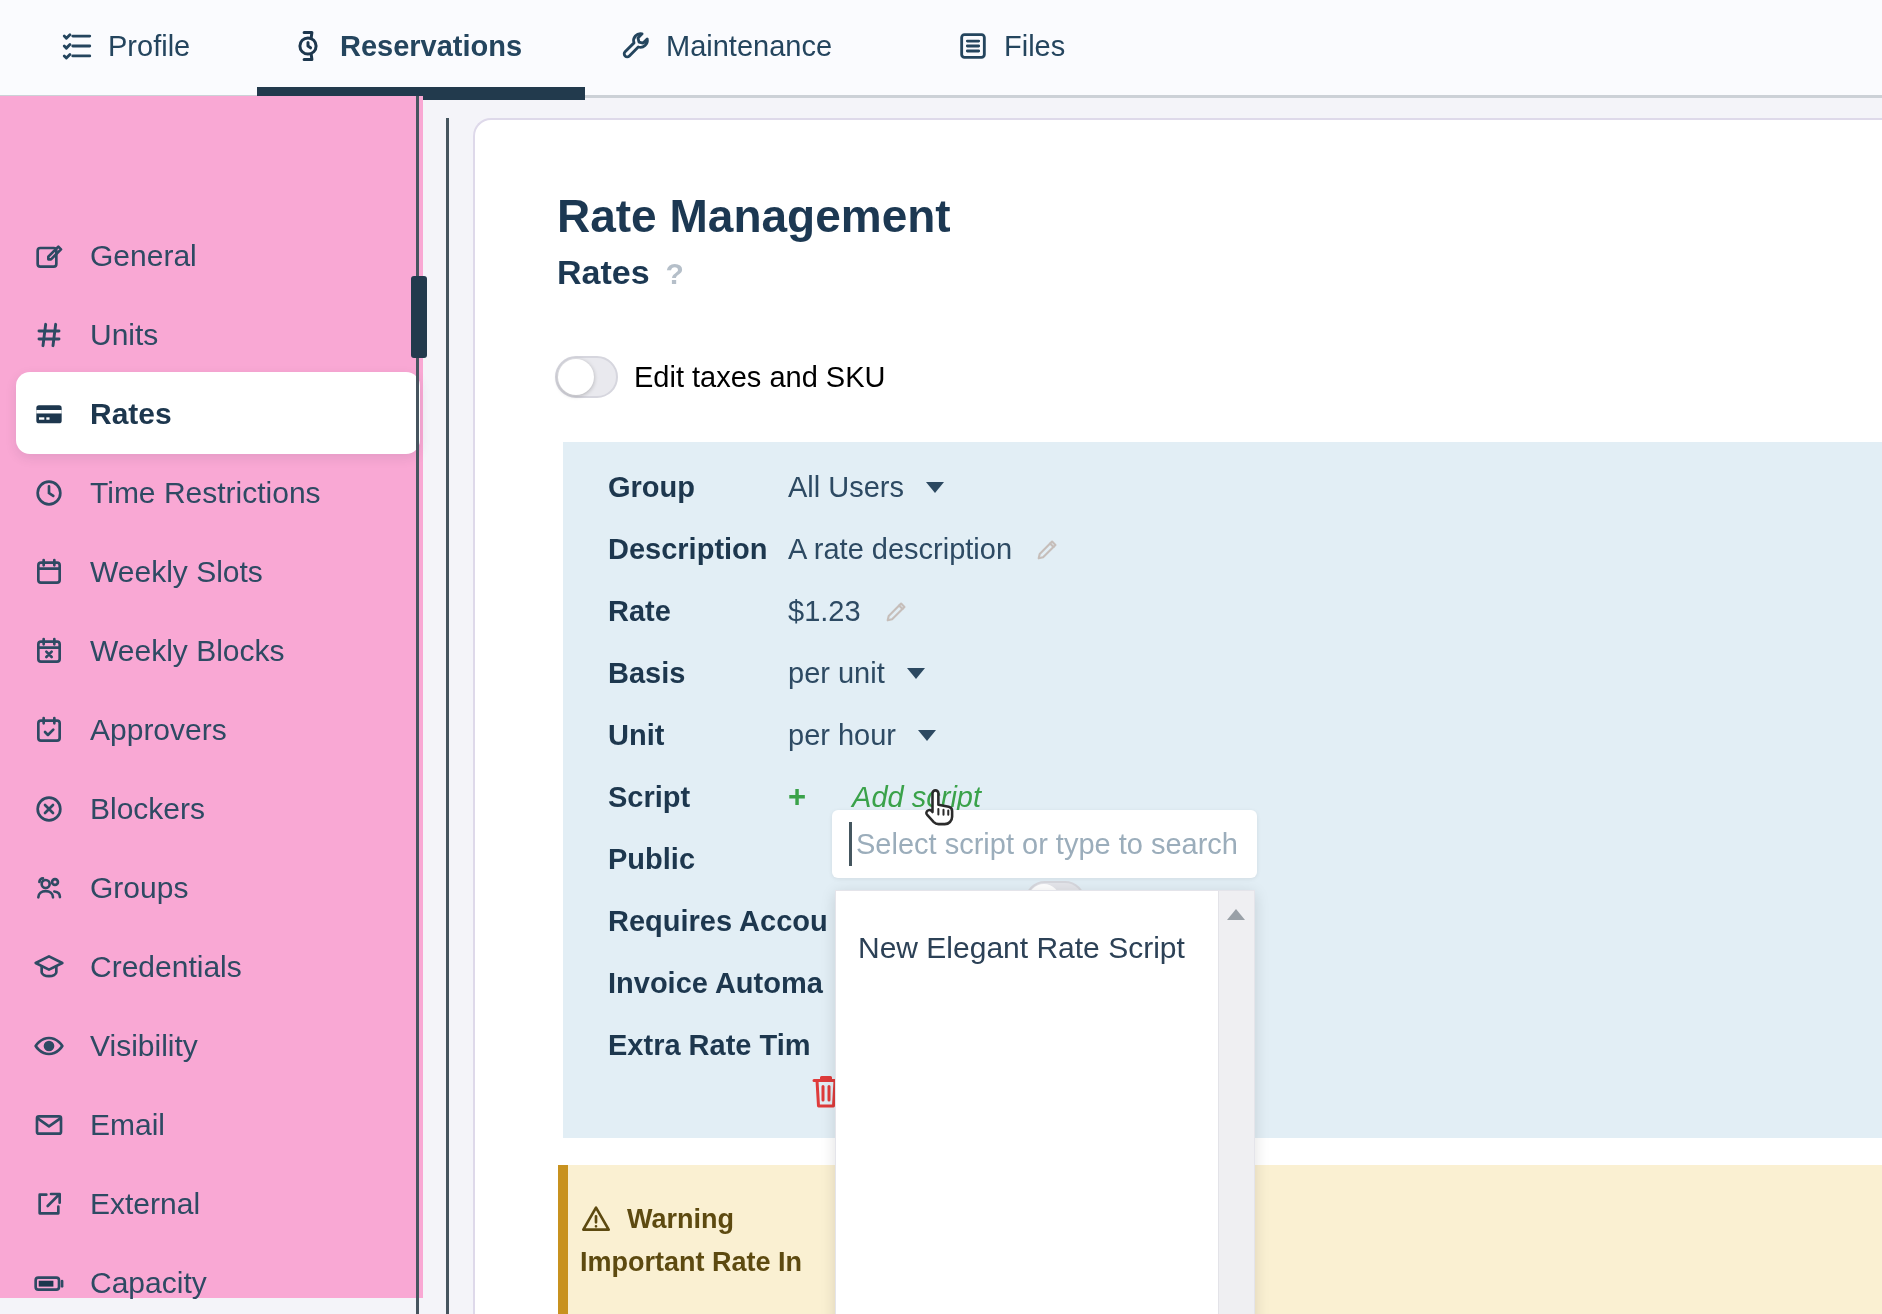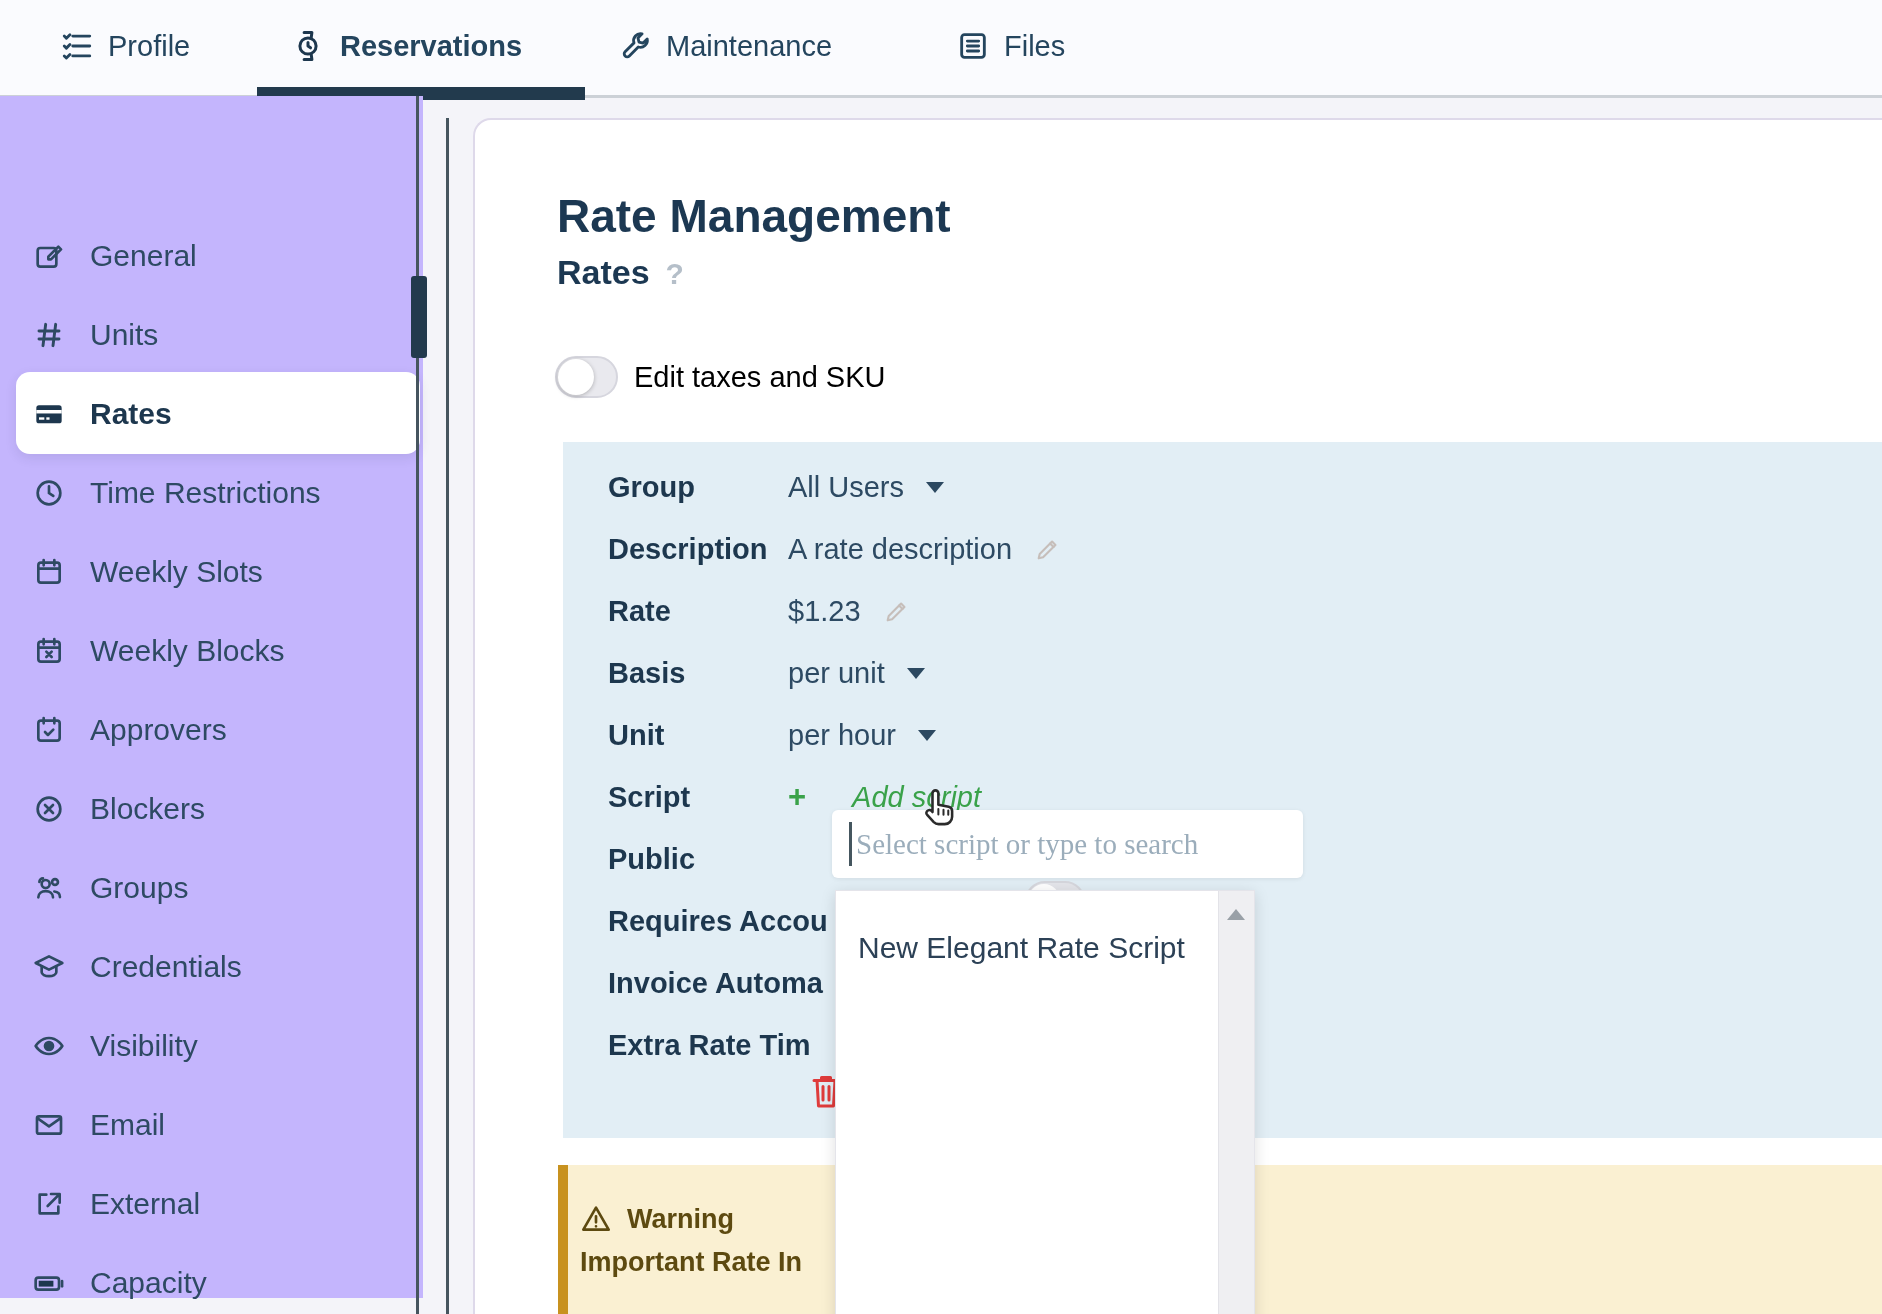--- a/index.html
+++ b/index.html
@@ -10,21 +10,21 @@
   }
   
   .tabbar{position:absolute;left:0;top:0;width:1882px;height:96px;background:#fafbfe;}
   .tab{position:absolute;top:0;height:92px;display:flex;align-items:center;gap:14px;
        font-size:29px;color:#24455e;cursor:pointer;}
   .tab svg{flex:0 0 auto;}
   .tab.active .tab-label{font-weight:700;text-align:right;}
   .tabline{position:absolute;left:0;top:95px;width:1882px;height:3px;background:#ccd1d7;}
   .tabline-active{position:absolute;left:257px;top:87px;width:328px;height:13px;background:#223a4d;}
   
-  .sidebar{position:absolute;left:0;top:96px;width:423px;bottom:16px;background:#c4b5fd;}
+  .sidebar{position:absolute;left:0;top:96px;width:423px;bottom:16px;background:#f9a8d4;}
   .side-divider{position:absolute;left:416px;top:96px;width:3px;bottom:0;background:#46555f;}
   .side-scrollline{position:absolute;left:446px;top:118px;width:3px;bottom:0;background:#46555f;}
   .side-list{position:absolute;left:0;top:120px;width:423px;}
   .side-item{height:79px;display:flex;align-items:center;gap:25px;padding-left:33px;
              font-size:30px;color:#2e4a63;cursor:pointer;position:relative;}
   .side-item svg{flex:0 0 auto;}
   .active-pill{position:absolute;left:16px;top:276px;width:404px;height:82px;background:#ffffff;
                border-radius:14px;box-shadow:0 4px 12px rgba(40,40,70,.10);}
   .active-bar{position:absolute;left:411px;top:276px;width:16px;height:82px;background:#223a4d;border-radius:3px;}
   .side-item.active .side-label{font-weight:700;color:#1d374e;}
@@ -59,22 +59,22 @@
                background:#e4e5ea;border:2px solid #d6d7dd;box-sizing:border-box;z-index:5;cursor:pointer;}
   .mini-toggle .knob{position:absolute;left:1px;top:1px;width:32px;height:32px;border-radius:50%;background:#fff;}
   .trash{position:absolute;left:808px;top:1070px;z-index:4;cursor:pointer;}
   
   .warning{position:absolute;left:558px;top:1165px;right:0;bottom:0;background:#faf0d2;
            border-left:10px solid #c8921f;box-sizing:border-box;z-index:2;padding:38px 0 0 12px;}
   .warn-title-row{display:flex;align-items:center;gap:15px;}
   .warn-title{font-size:27px;font-weight:700;color:#5d4a10;}
   .warn-body{margin-top:12px;font-size:27px;font-weight:700;color:#5d4a10;white-space:nowrap;}
   
-  .script-input{position:absolute;left:832px;top:810px;width:471px;height:68px;background:#ffffff;
-                border-radius:6px;z-index:20;box-shadow:0 1px 4px rgba(0,0,0,.08);cursor:text;font-family:Liberation Serif, serif;}
+  .script-input{position:absolute;left:832px;top:810px;width:425px;height:68px;background:#ffffff;
+                border-radius:6px;z-index:20;box-shadow:0 1px 4px rgba(0,0,0,.08);cursor:text;}
   .script-input .caret{position:absolute;left:17px;top:12px;width:3px;height:44px;background:#45565f;}
   .script-input .ph{position:absolute;left:24px;top:0;line-height:68px;font-size:29px;color:#9badbb;white-space:nowrap;}
   .dropdown{position:absolute;left:835px;top:890px;width:420px;height:500px;background:#ffffff;
             border:1px solid #e4e4ea;box-sizing:border-box;box-shadow:0 3px 14px rgba(0,0,0,.13);z-index:18;}
   .dd-option{position:absolute;left:22px;top:40px;font-size:30px;color:#2c4156;white-space:nowrap;cursor:pointer;}
   .dd-scroll{position:absolute;right:0;top:0;bottom:0;width:35px;background:#efeff2;border-left:1px solid #e3e3e8;cursor:pointer;}
   .dd-up{position:absolute;left:8px;top:18px;width:0;height:0;border-left:9px solid transparent;
          border-right:9px solid transparent;border-bottom:11px solid #99a0a7;}
   .hand-cursor{position:absolute;left:916px;top:784px;z-index:30;}
 </style>

